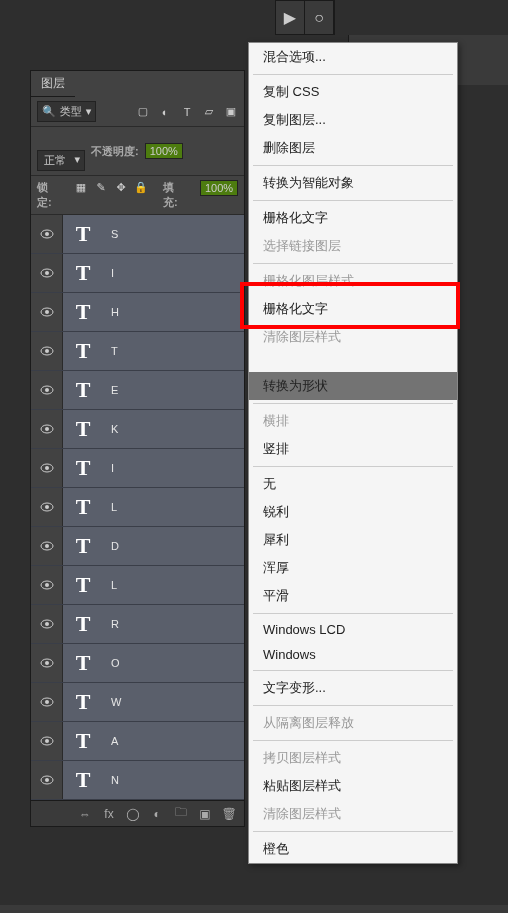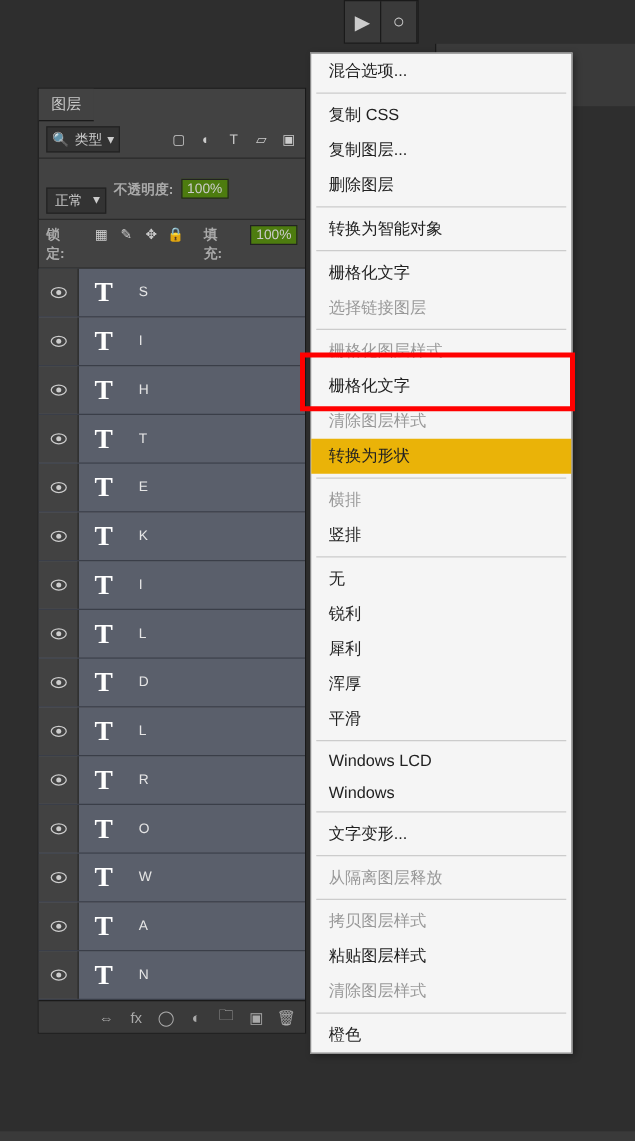--- a/index.html
+++ b/index.html
@@ -31,21 +31,21 @@
 .t-icon { color: #fff; font-family: Georgia, serif; font-size: 22px; font-weight: bold; }
 .layer-name { color: #e5e5e5; font-size: 11px; padding-left: 8px; }
 
 .panel-footer { height: 26px; background: #3a3a3a; border-top: 1px solid #1a1a1a; display: flex; align-items: center; justify-content: flex-end; gap: 10px; padding: 0 8px; }
 .foot-icon { width: 14px; height: 14px; color: #aaa; display: flex; align-items: center; justify-content: center; font-size: 12px; }
 
 .context-menu { position: absolute; top: 42px; left: 248px; width: 210px; background: #f5f5f5; border: 1px solid #888; box-shadow: 2px 2px 6px rgba(0,0,0,0.4); font-size: 13px; color: #222; }
 .menu-item { padding: 5px 14px; cursor: default; }
 .menu-item.disabled { color: #999; }
 .menu-sep { height: 1px; background: #ccc; margin: 3px 4px; }
-.menu-item.highlighted { background: #eab308; }
+.menu-item.highlighted { background: #737373; margin-top: 21px; }
 
 .red-box { position: absolute; top: 282px; left: 240px; width: 220px; height: 47px; border: 4px solid #ff0000; pointer-events: none; }
 
 .right-panel-hint { position: absolute; top: 35px; right: 0; width: 160px; height: 50px; background: #3a3a3a; border-left: 1px solid #1a1a1a; }
 .bottom-scroll { position: absolute; bottom: 0; left: 0; right: 0; height: 8px; background: #3a3a3a; }
 </style>
 </head>
 <body>
 
 <div class="top-tools">

